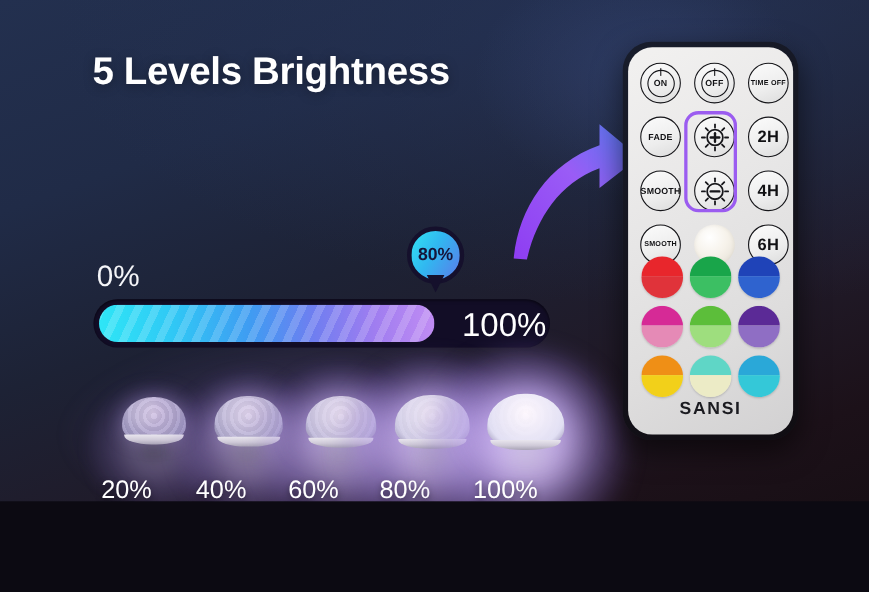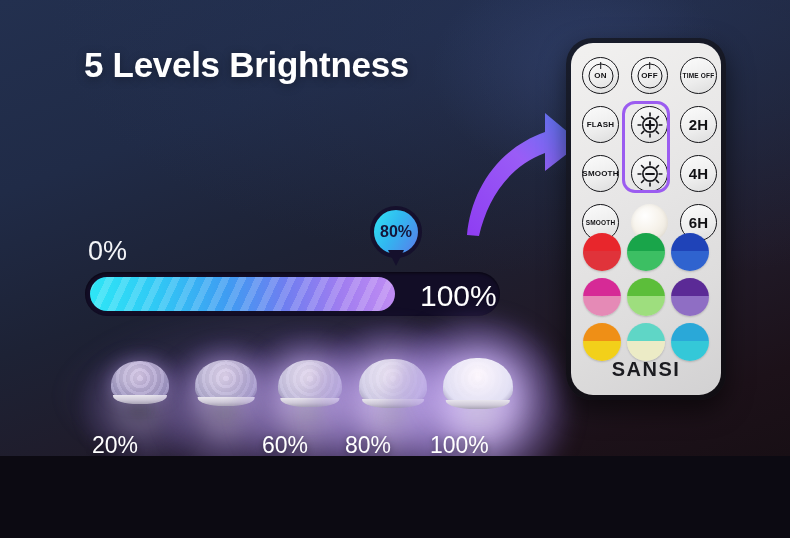--- a/index.html
+++ b/index.html
@@ -300,21 +300,21 @@
   .cbtn .top { position: absolute; left: 0; top: 0; width: 100%; height: 48%; }
   .cbtn .bot { position: absolute; left: 0; bottom: 0; width: 100%; height: 52%; }
 
   #brand {
     position: absolute;
     left: 0;
     width: 100%;
     bottom: 14px;
     text-align: center;
     color: #1b1b20;
-    font-size: 20px;
+    font-size: 16px;
     font-weight: bold;
     letter-spacing: 1.5px;
   }
 </style>
 </head>
 <body>
 
 <div id="stage">
 
   <div class="bloom" id="bloom-top"></div>
@@ -344,20 +344,21 @@
         </div>
         <div class="lamp-base" style="width: 54.096px; height: 9px; top: 59.36px; bottom: auto;"></div>
         <div class="lamp-label">20%</div>
       </div>
       <div class="lamp-cell" style="left: 178px; top: 336px;">
         <div class="lamp-glow" style="width: 139.2px; height: 139.2px; top: 2.4px; background: radial-gradient(circle at 50% 48%, rgba(255, 255, 255, 0.32) 0%, rgba(208, 184, 245, 0.45) 22%, rgba(168, 140, 226, 0.26) 44%, rgba(110, 84, 170, 0.11) 64%, rgba(0, 0, 0, 0) 80%); filter: blur(6px);"></div>
         <div class="lamp-body" style="width: 61.6px; height: 43.12px; margin-top: 24.4px; background: radial-gradient(at 50% 34%, rgb(219, 206, 235) 0%, rgb(180, 174, 209) 72%, rgb(126, 116, 158) 100%); box-shadow: rgba(196, 170, 245, 0.46) 0px 0px 22px;">
           <div class="lamp-tex" style="opacity: 0.61;"></div>
         </div>
         <div class="lamp-base" style="width: 56.672px; height: 9px; top: 60.52px; bottom: auto;"></div>
+        <div class="lamp-label">40%</div>
       </div>
       <div class="lamp-cell" style="left: 262px; top: 336px;">
         <div class="lamp-glow" style="width: 154.8px; height: 154.8px; top: -5.4px; background: radial-gradient(circle at 50% 48%, rgba(255, 255, 255, 0.48) 0%, rgba(208, 184, 245, 0.59) 22%, rgba(168, 140, 226, 0.34) 44%, rgba(110, 84, 170, 0.14) 64%, rgba(0, 0, 0, 0) 80%); filter: blur(7px);"></div>
         <div class="lamp-body" style="width: 64.4px; height: 45.08px; margin-top: 23.6px; background: radial-gradient(at 50% 34%, rgb(231, 220, 241) 0%, rgb(196, 190, 221) 72%, rgb(126, 116, 158) 100%); box-shadow: rgba(196, 170, 245, 0.58) 0px 0px 28px;">
           <div class="lamp-tex" style="opacity: 0.44;"></div>
         </div>
         <div class="lamp-base" style="width: 59.248px; height: 9px; top: 61.68px; bottom: auto;"></div>
         <div class="lamp-label">60%</div>
       </div>
       <div class="lamp-cell" style="left: 345px; top: 336px;">
@@ -396,21 +397,21 @@
             <span class="pw-ring"></span>
             <span class="pw-stem"></span>
             <span class="pw-label">ON</span>
           </div>
           <div class="rbtn">
             <span class="pw-ring"></span>
             <span class="pw-stem"></span>
             <span class="pw-label">OFF</span>
           </div>
           <div class="rbtn tiny">TIME OFF</div>
-          <div class="rbtn">FLASH</div>
+          <div class="rbtn">FADE</div>
           <div class="rbtn">
             <svg width="26" height="26" viewBox="0 0 24 24">
               <circle cx="12" cy="12" r="6.6" fill="none" stroke="#16161a" stroke-width="1.5"></circle>
               <line x1="20.4" y1="12.0" x2="23.0" y2="12.0" stroke="#16161a" stroke-width="1.5" stroke-linecap="round"></line>
               <line x1="17.9" y1="17.9" x2="19.8" y2="19.8" stroke="#16161a" stroke-width="1.5" stroke-linecap="round"></line>
               <line x1="12.0" y1="20.4" x2="12.0" y2="23.0" stroke="#16161a" stroke-width="1.5" stroke-linecap="round"></line>
               <line x1="6.1" y1="17.9" x2="4.2" y2="19.8" stroke="#16161a" stroke-width="1.5" stroke-linecap="round"></line>
               <line x1="3.6" y1="12.0" x2="1.0" y2="12.0" stroke="#16161a" stroke-width="1.5" stroke-linecap="round"></line>
               <line x1="6.1" y1="6.1" x2="4.2" y2="4.2" stroke="#16161a" stroke-width="1.5" stroke-linecap="round"></line>
               <line x1="12.0" y1="3.6" x2="12.0" y2="1.0" stroke="#16161a" stroke-width="1.5" stroke-linecap="round"></line>

